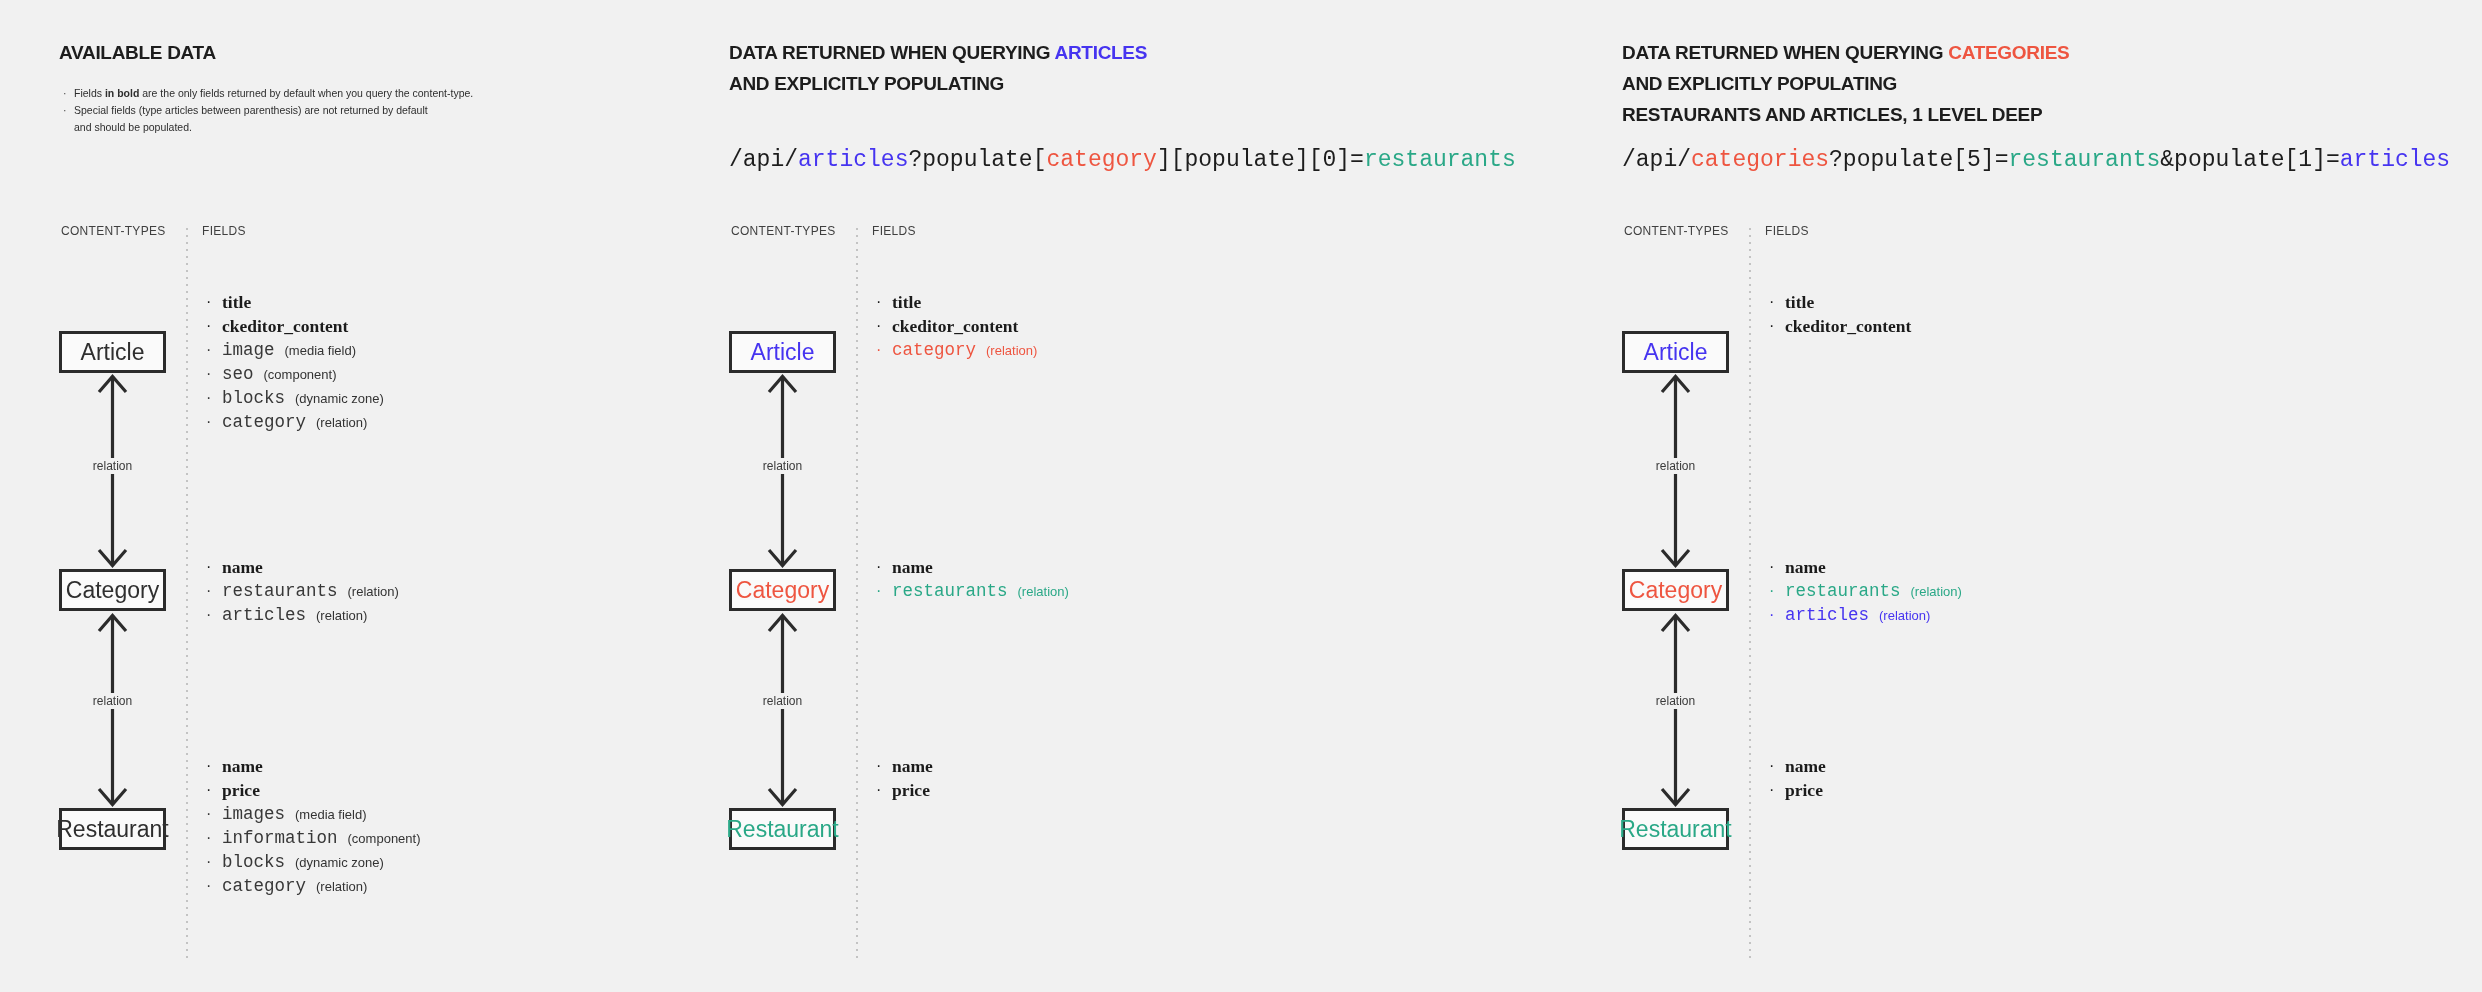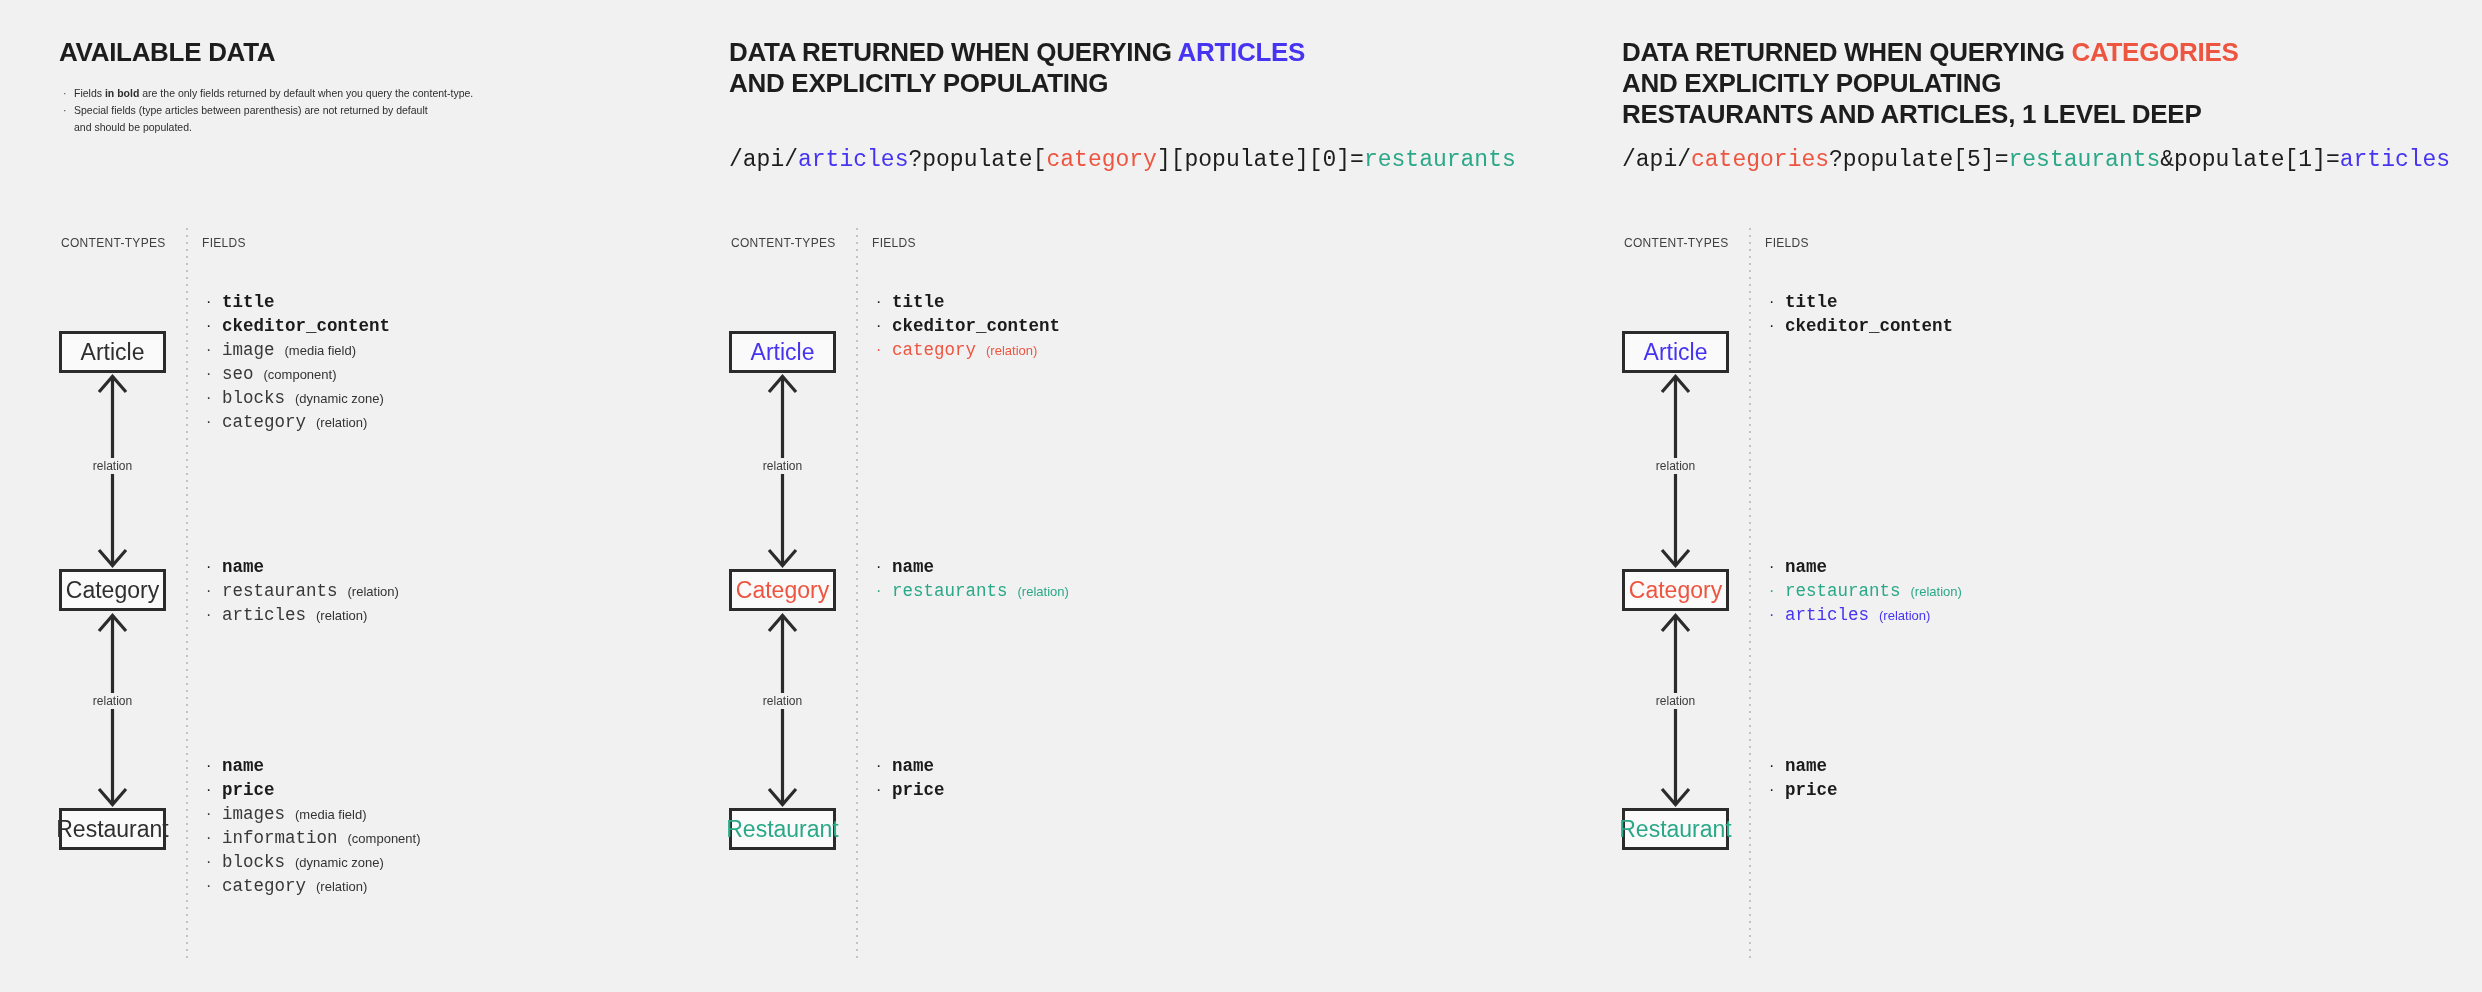--- a/index.html
+++ b/index.html
@@ -9,36 +9,36 @@
     background:var(--background,#f1f1f1);
     font-family:"Liberation Sans", sans-serif;
     color:#212121;
     overflow:hidden;
   }
   .panel{position:absolute;top:0;width:660px;height:992px;}
   #panel0{left:57px;}
   #panel1{left:727px;width:890px;}
   #panel2{left:1620px;width:860px;}
 
-  .title{position:absolute;left:2px;top:37px;font-weight:bold;font-size:26px;line-height:31px;
+  .title{position:absolute;left:2px;top:37px;font-weight:bold;font-size:19px;line-height:31px;
          letter-spacing:-0.3px;color:#1d1d1d;white-space:nowrap;}
   .seg-dark{color:#1d1d1d;}
   .seg-blue{color:var(--blue);}
   .seg-red{color:var(--red);}
   .seg-teal{color:var(--teal);}
 
   .notes{position:absolute;left:4px;top:85px;font-size:10.5px;line-height:17px;color:#2e2e2e;width:470px;}
   .note{position:relative;padding-left:13px;}
   .note::before{content:"·";position:absolute;left:2px;top:0;color:#444;}
   .pre-line{white-space:pre-line;}
 
   .api{position:absolute;left:2px;top:147px;font-family:"Liberation Mono", monospace;
        font-size:23px;line-height:26px;white-space:nowrap;color:#1d1d1d;}
 
-  .col-label{position:absolute;top:236px;font-size:12px;letter-spacing:0.3px;color:#3f3f3f;white-space:nowrap;}
+  .col-label{position:absolute;top:224px;font-size:12px;letter-spacing:0.3px;color:#3f3f3f;white-space:nowrap;}
   .ct-label{left:4px;}
   .fl-label{left:145px;}
   .dotline{position:absolute;left:129px;top:228px;height:730px;width:2px;
            background-image:repeating-linear-gradient(to bottom,#c3c3c3 0 2px,transparent 2px 7px);}
 
   .node{position:absolute;left:2px;width:101px;height:36px;border:3px solid var(--box-border);
         background:var(--box-background);display:flex;align-items:center;justify-content:center;
         font-size:23px;white-space:nowrap;}
   .node-dark{color:#2f2f2f;}
   .node-blue{color:var(--blue);}
@@ -61,21 +61,21 @@
 
   .fgroup{position:absolute;left:149px;width:460px;white-space:nowrap;}
   .fg-article{top:290px;}
   .fg-category{top:555px;}
   .fg-restaurant{top:754px;}
   .frow{position:relative;padding-left:16px;line-height:24px;height:24px;}
   .frow::before{content:"·";position:absolute;left:0;top:0;}
   .fname{font-family:"Liberation Mono", monospace;font-size:17.5px;}
   .fann{font-size:13px;margin-left:10px;}
   .f-bold{color:#1b1b1b;}
-  .f-bold .fname{font-weight:bold;}
+  .f-bold .fname{font-weight:bold;font-family:Liberation Serif, serif;}
   .f-plain{color:#383838;}
   .f-plain .fann{color:#333;}
   .f-red{color:var(--red);}
   .f-teal{color:var(--teal);}
   .f-blue{color:var(--blue);}
 </style>
 </head>
 <body>
 
 <div class="page">

